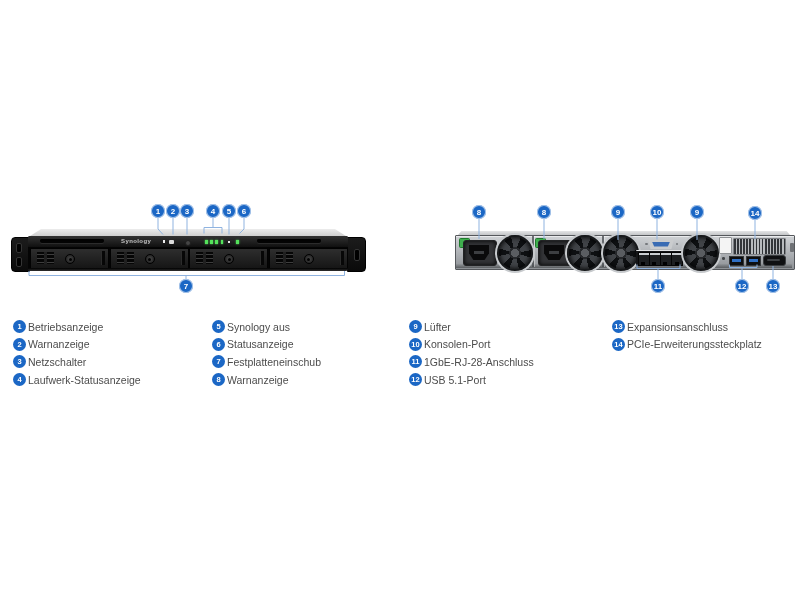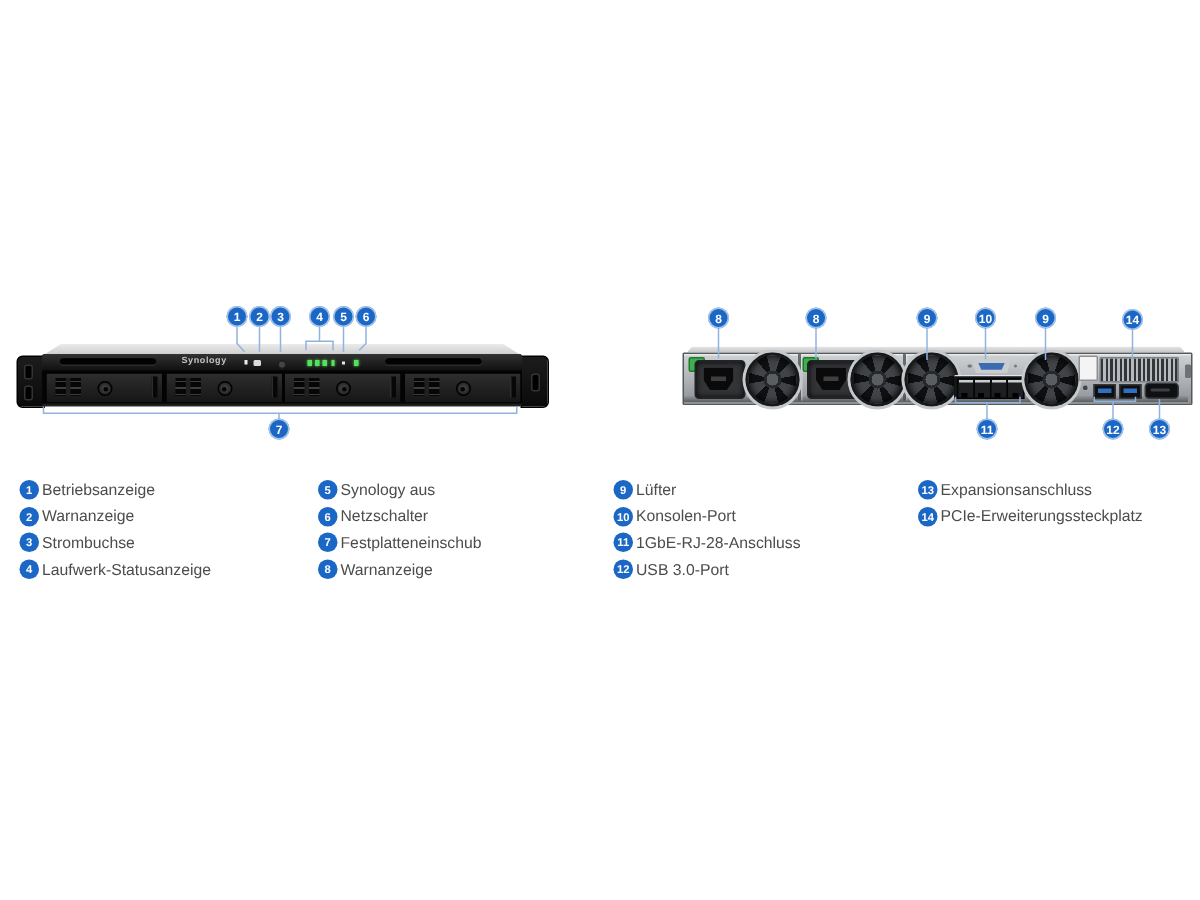--- a/index.html
+++ b/index.html
@@ -220,35 +220,35 @@
     <div class="legend-item">
       <span class="lbadge">1</span>
       <span class="llabel">Betriebsanzeige</span>
     </div>
     <div class="legend-item">
       <span class="lbadge">2</span>
       <span class="llabel">Warnanzeige</span>
     </div>
     <div class="legend-item">
       <span class="lbadge">3</span>
-      <span class="llabel">Strombuchse</span>
+      <span class="llabel">Netzschalter</span>
     </div>
     <div class="legend-item">
       <span class="lbadge">4</span>
       <span class="llabel">Laufwerk-Statusanzeige</span>
     </div>
   </div>
   <div class="legend-col" style="left:212px;">
     <div class="legend-item">
       <span class="lbadge">5</span>
       <span class="llabel">Synology aus</span>
     </div>
     <div class="legend-item">
       <span class="lbadge">6</span>
-      <span class="llabel">Netzschalter</span>
+      <span class="llabel">Statusanzeige</span>
     </div>
     <div class="legend-item">
       <span class="lbadge">7</span>
       <span class="llabel">Festplatteneinschub</span>
     </div>
     <div class="legend-item">
       <span class="lbadge">8</span>
       <span class="llabel">Warnanzeige</span>
     </div>
   </div>
@@ -260,21 +260,21 @@
     <div class="legend-item">
       <span class="lbadge">10</span>
       <span class="llabel">Konsolen-Port</span>
     </div>
     <div class="legend-item">
       <span class="lbadge">11</span>
       <span class="llabel">1GbE-RJ-28-Anschluss</span>
     </div>
     <div class="legend-item">
       <span class="lbadge">12</span>
-      <span class="llabel">USB 3.0-Port</span>
+      <span class="llabel">USB 5.1-Port</span>
     </div>
   </div>
   <div class="legend-col" style="left:612px;">
     <div class="legend-item">
       <span class="lbadge">13</span>
       <span class="llabel">Expansionsanschluss</span>
     </div>
     <div class="legend-item">
       <span class="lbadge">14</span>
       <span class="llabel">PCIe-Erweiterungssteckplatz</span>

